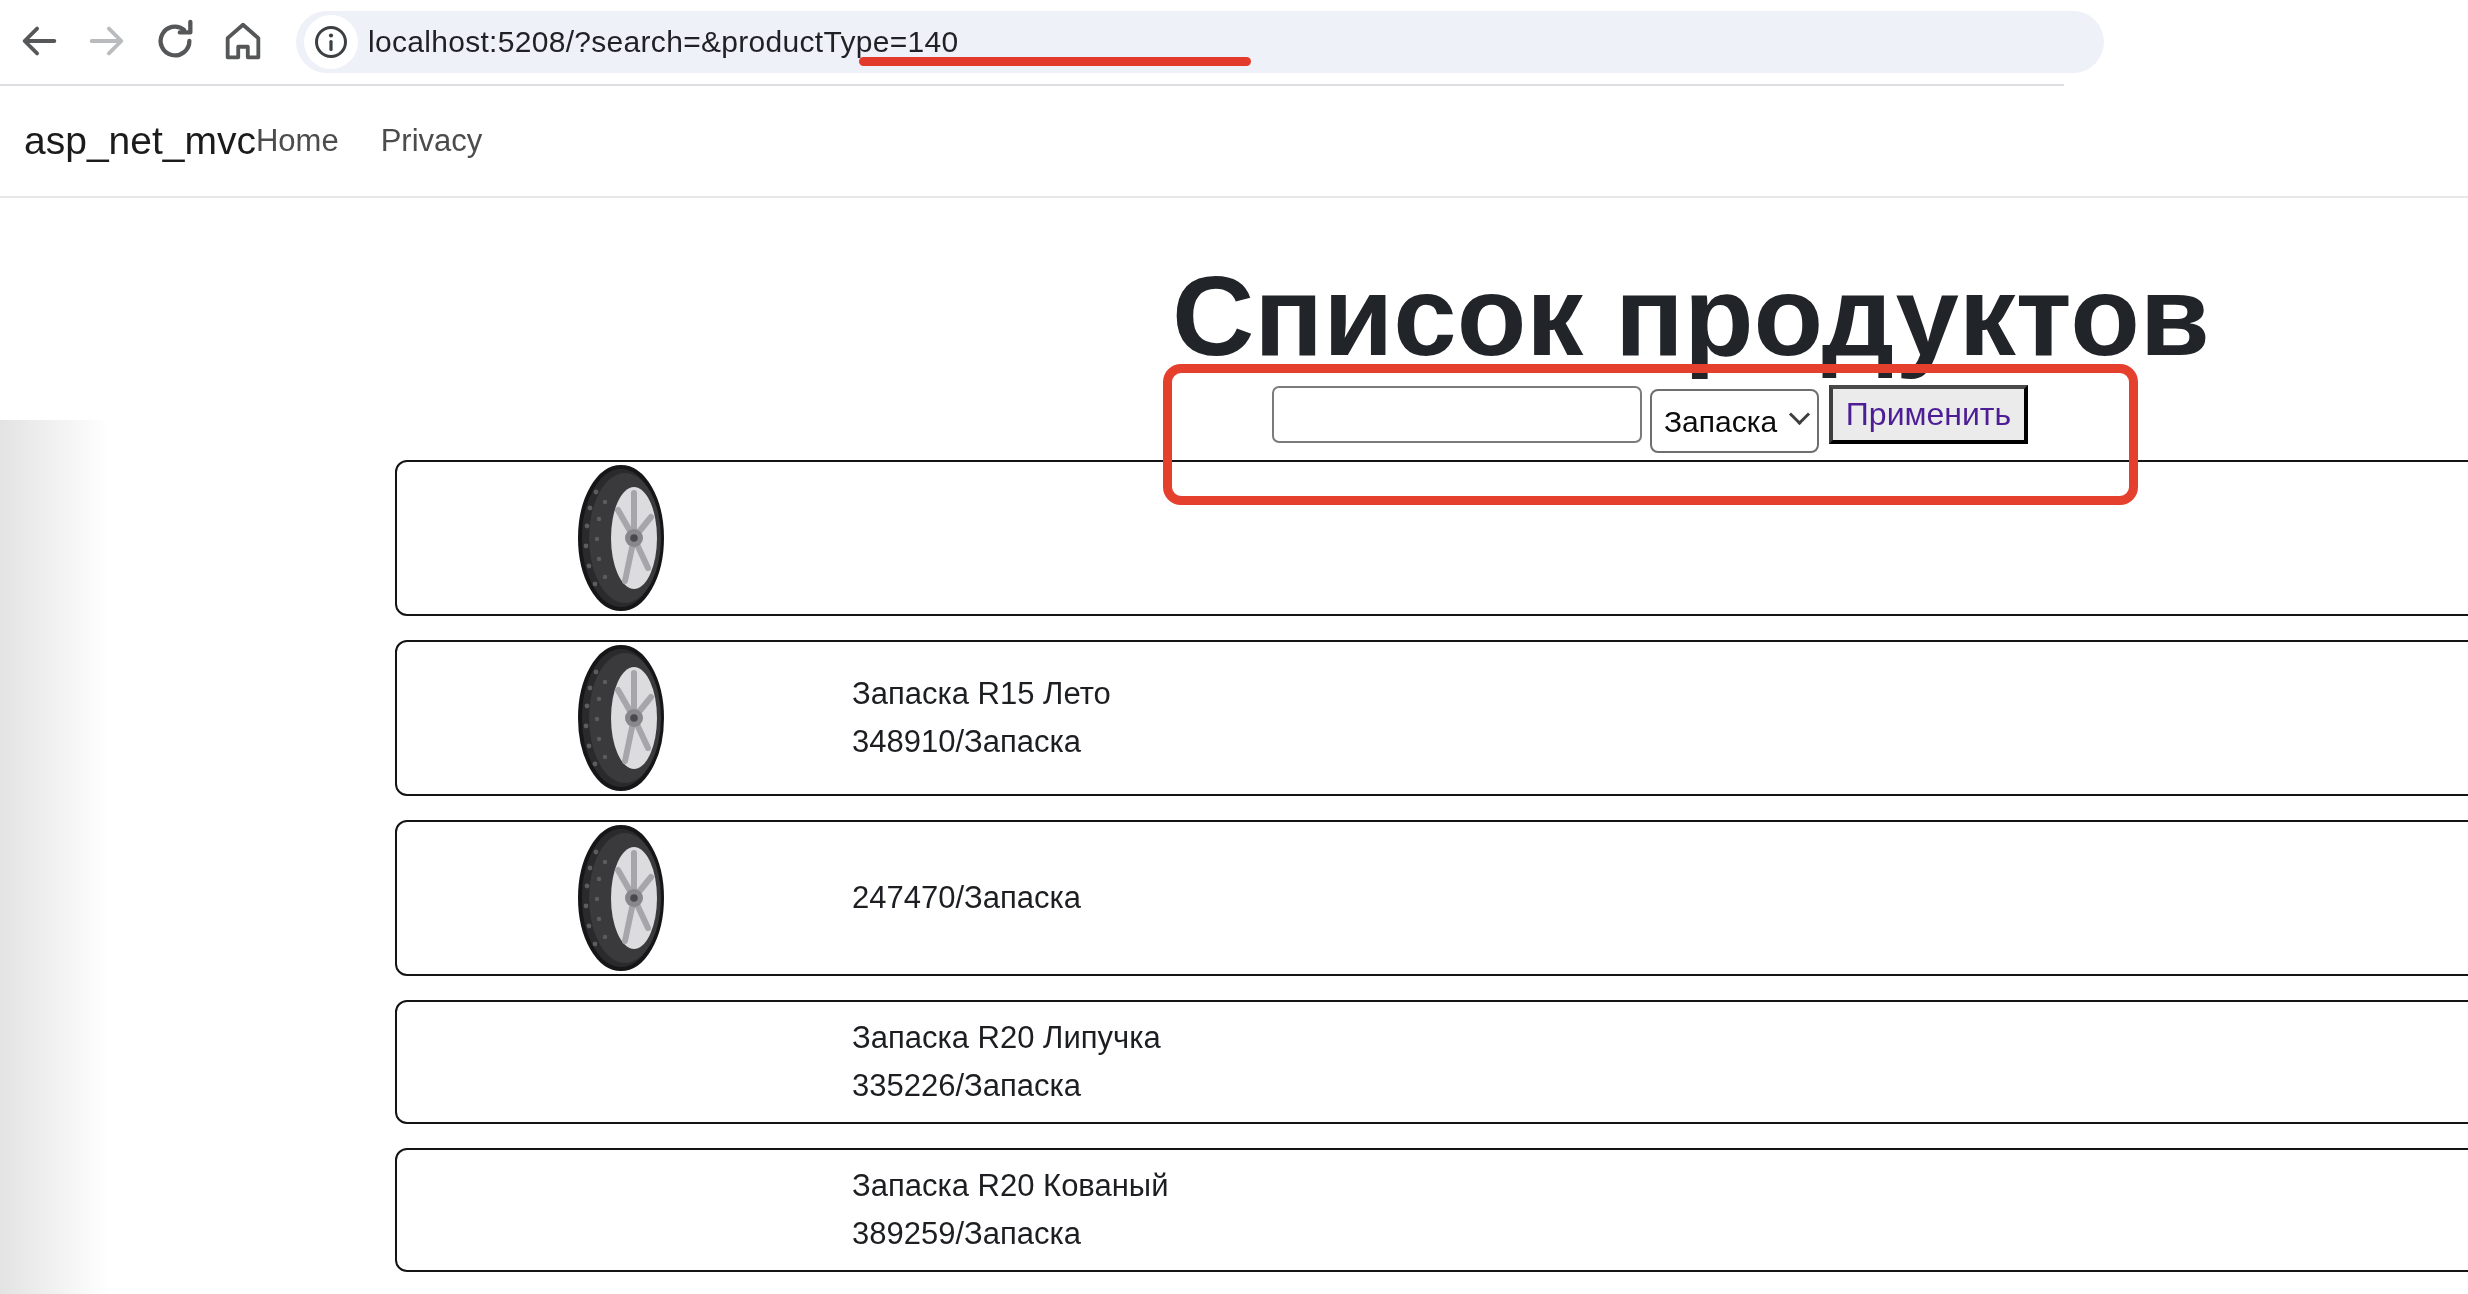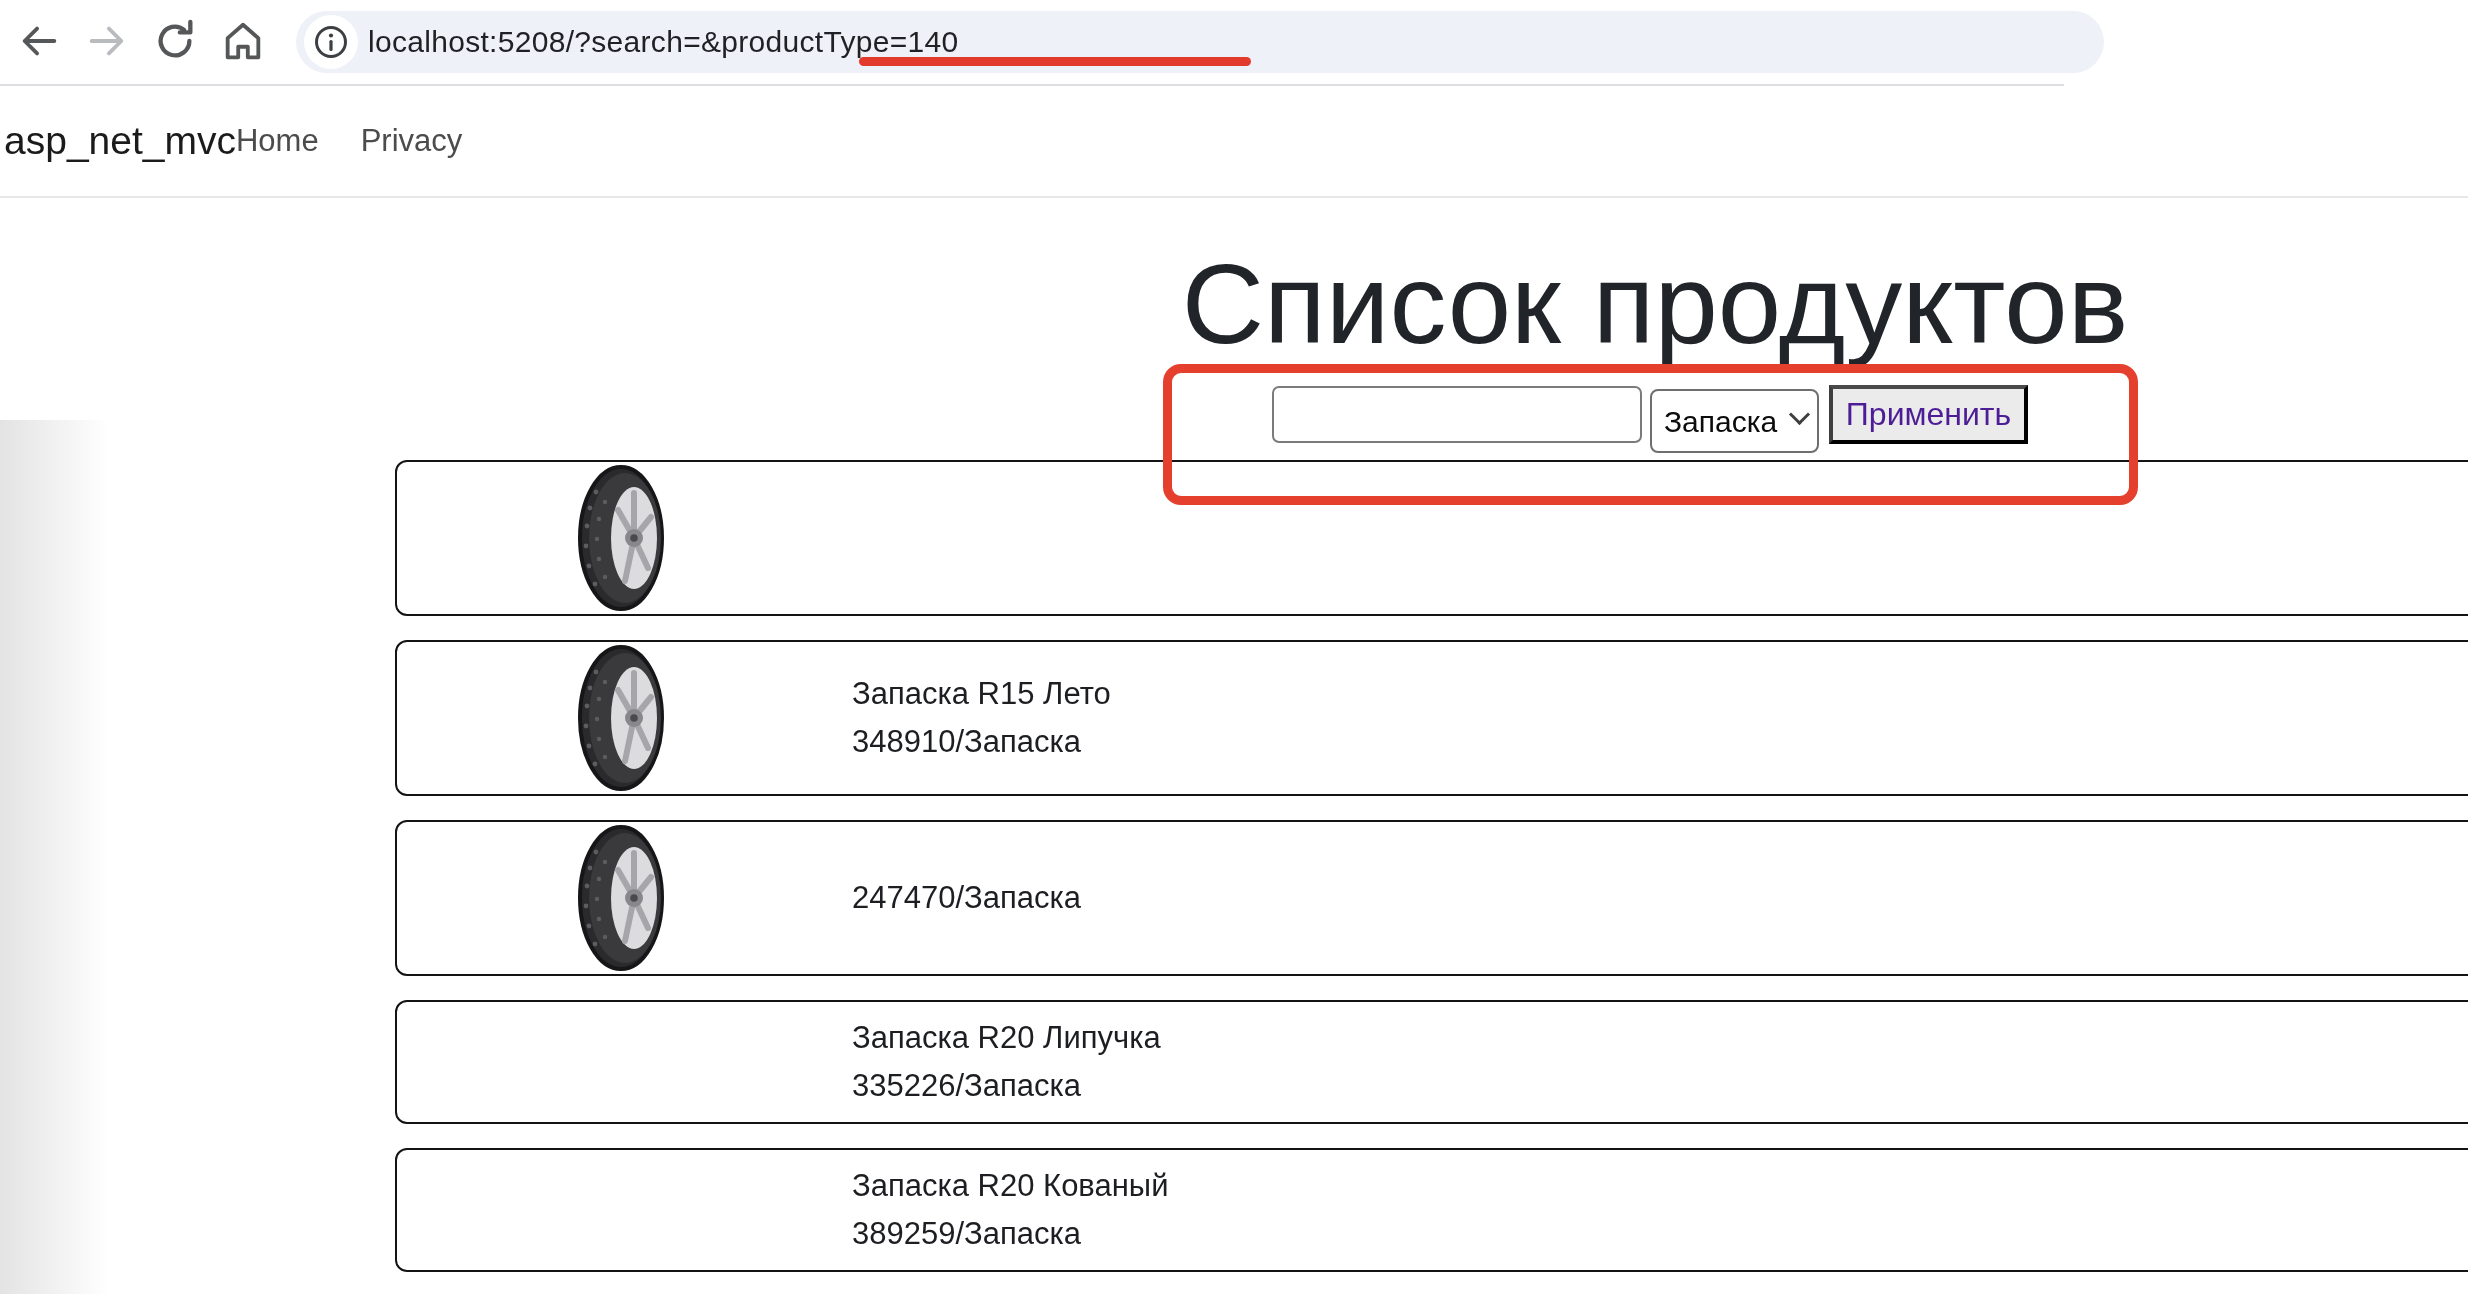--- a/index.html
+++ b/index.html
@@ -15,26 +15,26 @@
   .tb-icon svg{display:block;}
   .icon-back{left:14px;}
   .icon-forward{left:82px;}
   .icon-reload{left:150px;}
   .icon-home{left:218px;}
   .url-pill{position:absolute;left:296px;top:11px;right:-40px;height:62px;background:#eef1f8;border-radius:32px;display:flex;align-items:center;}
   .info-circle{position:absolute;left:8px;top:4px;width:54px;height:54px;background:#ffffff;border-radius:50%;display:flex;align-items:center;justify-content:center;}
   .url-text{position:absolute;left:72px;top:0;height:62px;line-height:62px;font-size:30px;color:#1f2125;letter-spacing:.3px;white-space:nowrap;}
   .url-underline{position:absolute;left:563px;top:46px;width:392px;height:9px;background:#e23b2b;border-radius:5px;}
   
-  .navbar{position:absolute;left:0;top:86px;width:2468px;height:112px;background:#ffffff;border-bottom:2px solid #e7e7e7;display:flex;align-items:center;padding-left:4px;box-sizing:border-box;}
+  .navbar{position:absolute;left:0;top:86px;width:2468px;height:112px;background:#ffffff;border-bottom:2px solid #e7e7e7;display:flex;align-items:center;padding-left:24px;box-sizing:border-box;}
   .brand{font-size:39px;color:#1b1b1b;font-weight:500;text-decoration:none;cursor:pointer;}
   .nav-links{display:flex;gap:42px;}
   .nav-link{font-size:31px;color:#4c4c4c;text-decoration:none;cursor:pointer;}
   
-  .page-title{position:absolute;left:1160px;top:238px;width:990px;text-align:center;font-size:114px;font-weight:400;color:#212529;white-space:nowrap;margin:0;}
+  .page-title{position:absolute;left:1160px;top:238px;width:990px;text-align:center;font-size:114px;font-weight:700;color:#212529;white-space:nowrap;margin:12px;}
   
   .search-input{position:absolute;left:1272px;top:386px;width:370px;height:57px;box-sizing:border-box;border:2px solid #7b7b7b;border-radius:7px;background:#ffffff;font-size:30px;padding:0 12px;outline:none;font-family:inherit;}
   .select-wrap{position:absolute;left:1650px;top:389px;width:169px;height:64px;}
   .type-select{width:100%;height:100%;box-sizing:border-box;border:2px solid #6e6e6e;border-radius:8px;background:#ffffff;font-size:30px;padding:0 34px 0 12px;appearance:none;-webkit-appearance:none;font-family:inherit;color:#0c0c0c;cursor:pointer;}
   .select-chevron{position:absolute;right:12px;top:18px;width:12px;height:12px;border-right:3px solid #3e3e3e;border-bottom:3px solid #3e3e3e;transform:rotate(45deg);pointer-events:none;}
   .apply-button{position:absolute;left:1829px;top:385px;width:199px;height:59px;box-sizing:border-box;background:#ebebeb;border:4px solid;border-color:#4a4a4a #000000 #000000 #3f3f3f;font-size:32px;font-family:inherit;color:#4c1d95;cursor:pointer;}
   .annotation-box{position:absolute;left:1163px;top:364px;width:957px;height:123px;border:9px solid #e5402e;border-radius:18px;pointer-events:none;z-index:5;}
   
   .product-list{position:absolute;left:395px;top:460px;width:2120px;}
   .product-card{border:2px solid #141414;border-radius:12px;margin-bottom:24px;display:flex;align-items:center;background:#ffffff;}

